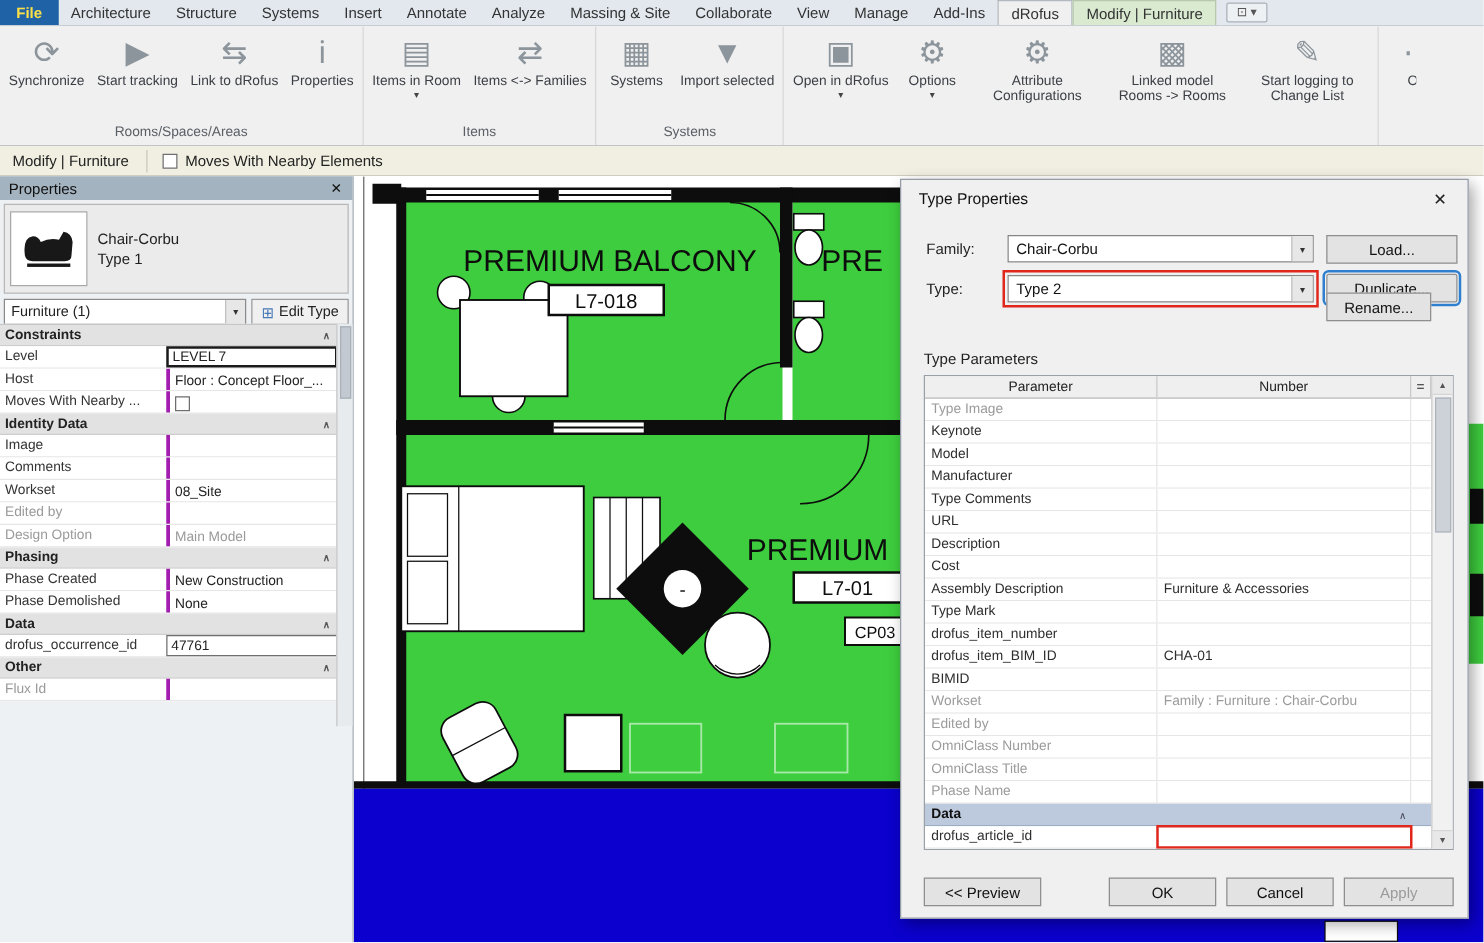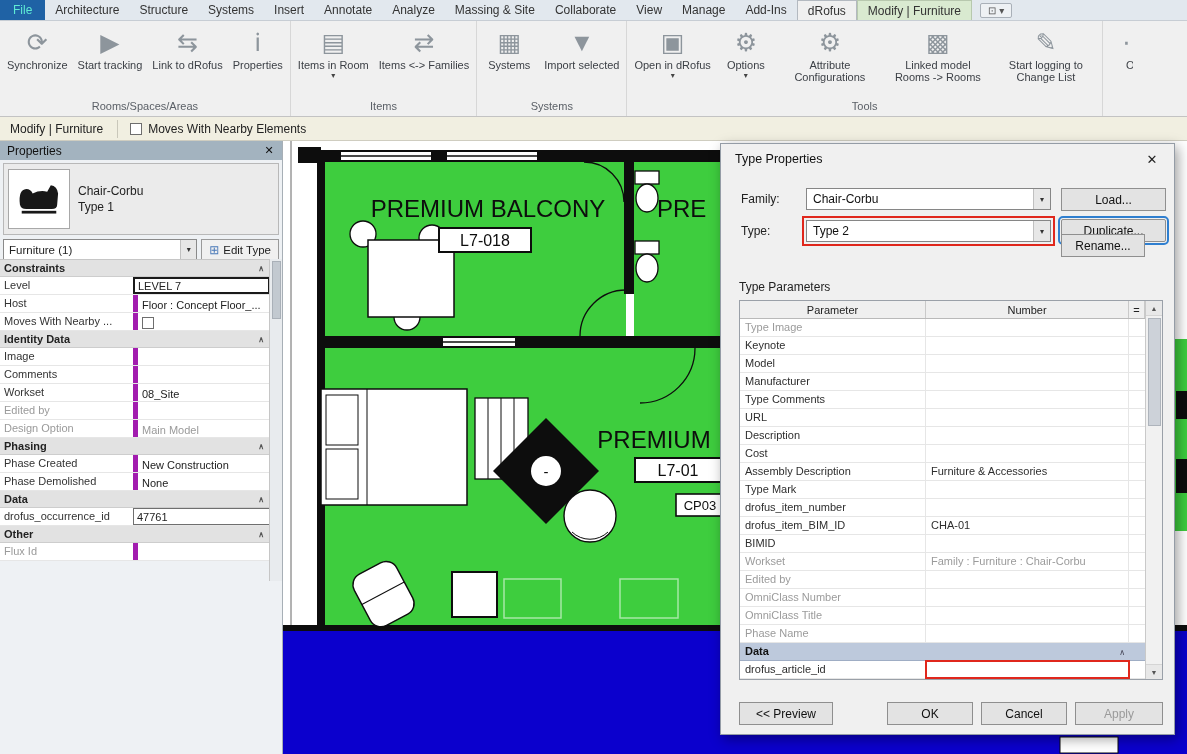--- a/index.html
+++ b/index.html
@@ -2,21 +2,21 @@
 <html><head>
 <meta charset="utf-8">
 <style>
   *{margin:0;padding:0;box-sizing:border-box}
   html,body{width:1187px;height:754px;overflow:hidden}
   body{font-family:"Liberation Sans",sans-serif;font-size:12px;color:#222;background:#fff;position:relative}
 
   
   .tabbar{position:absolute;left:0;top:0;width:100%;height:21px;background:#e2e8ee;border-bottom:1px solid #c7cdd4;display:flex;align-items:stretch}
   .tab{padding:0 10px;display:flex;align-items:center;font-size:12px;color:#333;white-space:nowrap;cursor:default}
-  .tab.file{background:#1f62a5;color:#5eead4;font-weight:normal;padding:0 13px}
+  .tab.file{background:#1f62a5;color:#fde047;font-weight:bold;padding:0 13px}
   .tab.active{background:#f0f0f0;border:1px solid #b3b9c0;border-bottom:none}
   .tab.contextual{background:#d9ead0;border:1px solid #b7c8ae;border-bottom:none}
   .paneltoggle{align-self:center;margin-left:8px;font-size:10px;color:#555;border:1px solid #a9b0b8;background:#eef1f4;padding:1px 7px;border-radius:2px;white-space:nowrap}
 
   
   .ribbon{position:absolute;left:0;top:21px;width:100%;height:96px;background:#f0f0f0;border-bottom:1px solid #c3c3c3;display:flex;overflow:hidden}
   .rgroup{display:flex;flex-direction:column;border-right:1px solid #d7d7d7;height:100%}
   .rgroup.cut{width:30px;overflow:hidden;border-right:none}
   .rbuttons{flex:1;display:flex;align-items:flex-start;padding:2px 3px 0 3px;gap:2px}
   .rbtn{min-width:58px;max-width:106px;display:flex;flex-direction:column;align-items:center;padding:3px 3px 0 3px;gap:1px;height:72px;border:1px solid transparent;border-radius:2px}
@@ -45,21 +45,21 @@
   .props-selector{display:flex;gap:4px;padding:1px 3px 3px 3px;align-items:center}
   .pcombo{flex:1;height:21px;background:#fff;border:1px solid #8a8a8a;display:flex;align-items:center;padding-left:5px;font-size:11.5px}
   .pcombo .ca{margin-left:auto;width:16px;align-self:stretch;background:#e7e7e7;border-left:1px solid #c0c0c0;display:flex;align-items:center;justify-content:center;font-size:8px;color:#333}
   .edittype{height:21px;background:#f0f0f0;border:1px solid #9a9a9a;display:flex;align-items:center;gap:4px;padding:0 7px;font-size:11.5px;color:#222}
   .edittype .eticon{color:#4a79b8;font-size:12px}
   .pgrid{position:absolute;left:0;top:118px;width:270px;border-top:1px solid #c6c6c6;background:#fff}
   .psec{height:17px;background:#e2e2e2;display:flex;align-items:center;padding:0 6px 0 4px;font-weight:bold;font-size:11px;color:#222;border-bottom:1px solid #cdcdcd}
   .psec .chev{margin-left:auto;font-size:8px;color:#555}
   .prow{display:grid;grid-template-columns:133px 1fr;height:18px;border-bottom:1px solid #e6e6e6;background:#fff}
   .pparam{padding:2px 2px 0 4px;font-size:11px;color:#333;white-space:nowrap;overflow:hidden}
-  .pval{border-left:5px solid #a21caf;padding:2px 18px 0 4px;font-size:11px;color:#222;white-space:nowrap;overflow:hidden;display:flex;align-items:center}
+  .pval{border-left:3px solid #a21caf;padding:2px 18px 0 4px;font-size:11px;color:#222;white-space:nowrap;overflow:hidden;display:flex;align-items:center}
   .prow.disabled .pparam,.prow.disabled .pval{color:#9a9a9a}
   .pval.editing{border:2px solid #1a1a1a;padding:0 0 0 3px}
   .pval.boxed{border:1px solid #6f6f6f;padding:1px 2px 0 3px}
   .props-scroll{position:absolute;right:0;top:118px;width:13px;height:322px;background:#e8ebee;border-left:1px solid #c6c6c6}
   .props-thumb{width:9px;margin:2px auto 0 auto;height:58px;background:#c2c9d0;border:1px solid #a9b0b8}
 
   
   .canvas{position:absolute;left:283px;top:0;width:904px;height:613px;background:#fff;overflow:hidden}
   svg{font-family:"Liberation Sans",sans-serif}
 
@@ -193,21 +193,20 @@
         </div>
         <div class="rbtn">
           <span class="ricon">▩</span>
           <span class="rlabel">Linked model Rooms -&gt; Rooms</span>
         </div>
         <div class="rbtn">
           <span class="ricon">✎</span>
           <span class="rlabel">Start logging to Change List</span>
         </div>
       </div>
-      <div class="glabel">Tools</div>
     </div>
     <div class="rgroup cut">
       <div class="rbuttons">
         <div class="rbtn">
           <span class="ricon">⋯</span>
           <span class="rlabel">Oth</span>
         </div>
       </div>
       <div class="glabel"></div>
     </div>

